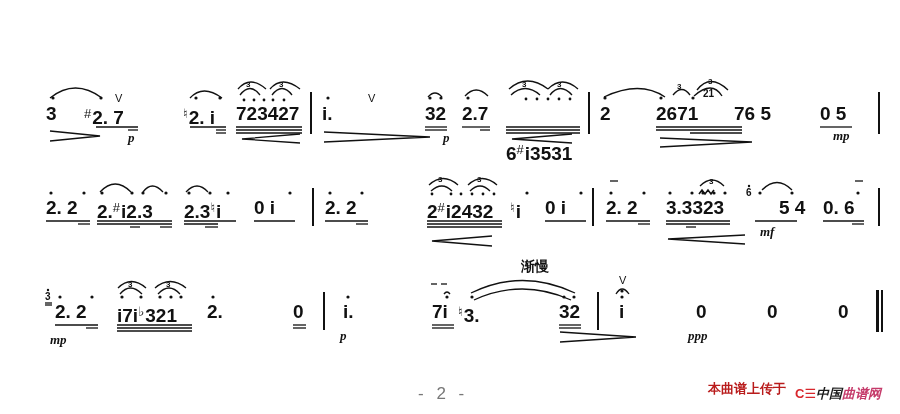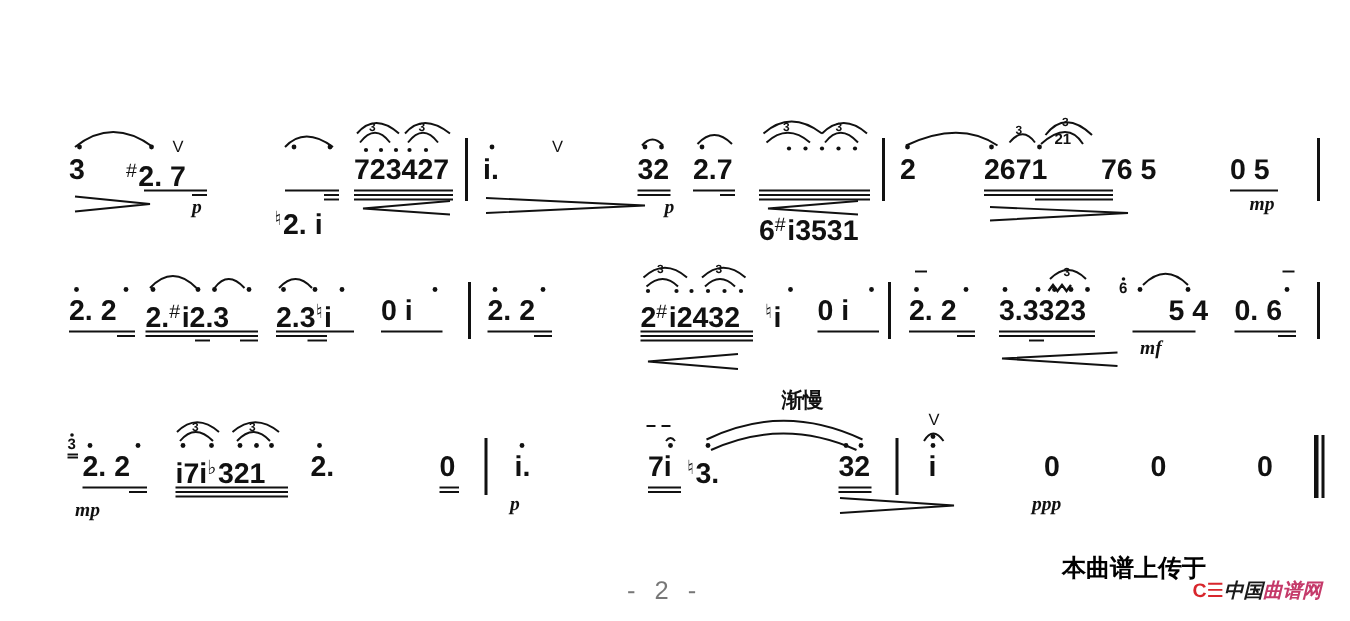--- a/index.html
+++ b/index.html
@@ -8,33 +8,33 @@
   .row { position:absolute; left:0; width:900px; }
   .n { position:absolute; font-weight:bold; font-size:19px; line-height:20px; white-space:nowrap; letter-spacing:0px; }
   .acc { font-size:13px; font-weight:normal; vertical-align:6px; margin-right:1px; }
   .bar { position:absolute; width:2px; background:#111; }
   .dbar { position:absolute; width:3px; background:#111; }
   .dyn { position:absolute; font-family:"Liberation Serif", "DejaVu Serif", serif; font-style:italic; font-weight:bold; font-size:13px; }
   svg.ov { position:absolute; left:0; top:0; overflow:visible; }
   .tempo { position:absolute; font-weight:bold; font-size:14px;margin-left:23px; }
   .grace { position:absolute; font-weight:bold; font-size:10px; line-height:10px; }
   .footer-page { position:absolute; left:418px; top:384px; font-size:17px; color:#777; letter-spacing:4px; }
-  .footer-credit { position:absolute; left:708px; top:369px; font-size:16px; color:#000000; font-weight:bold; }
+  .footer-credit { position:absolute; left:708px; top:380px; font-size:13px; color:#b91c1c; font-weight:bold; }
   .logo { position:absolute; left:795px; top:385px; font-size:13px; font-weight:bold; font-style:italic; white-space:nowrap; }
   .logo .c1 { color:#d8262c; font-style:normal; }
   .logo .c2 { color:#1a1a1a; }
   .logo .c3 { color:#c53a6a; }
 </style>
 </head>
 <body>
 
 <div class="row" style="top:0;">
   <span class="n" style="left:46px;top:104px;">3</span>
   <span class="n" style="left:84px;top:104px;"><span class="acc">#</span><span>2. 7</span></span>
-  <span class="n" style="left:183px;top:104px;margin-top:32px;"><span class="acc">♮</span><span>2. i</span></span>
+  <span class="n" style="left:183px;top:104px;"><span class="acc">♮</span><span>2. i</span></span>
   <span class="n" style="left:236px;top:104px;">723427</span>
   <div class="bar" style="left:310px;top:92px;height:42px;"></div>
 
   <span class="n" style="left:322px;top:104px;">i.</span>
   <span class="n" style="left:425px;top:104px;">32</span>
   <span class="n" style="left:462px;top:104px;">2.7</span>
   <span class="n" style="left:506px;top:104px;margin-top:36px;"><span>6</span><span class="acc">#</span><span>i3531</span></span>
   <div class="bar" style="left:588px;top:92px;height:42px;"></div>
 
   <span class="n" style="left:600px;top:104px;">2</span>

